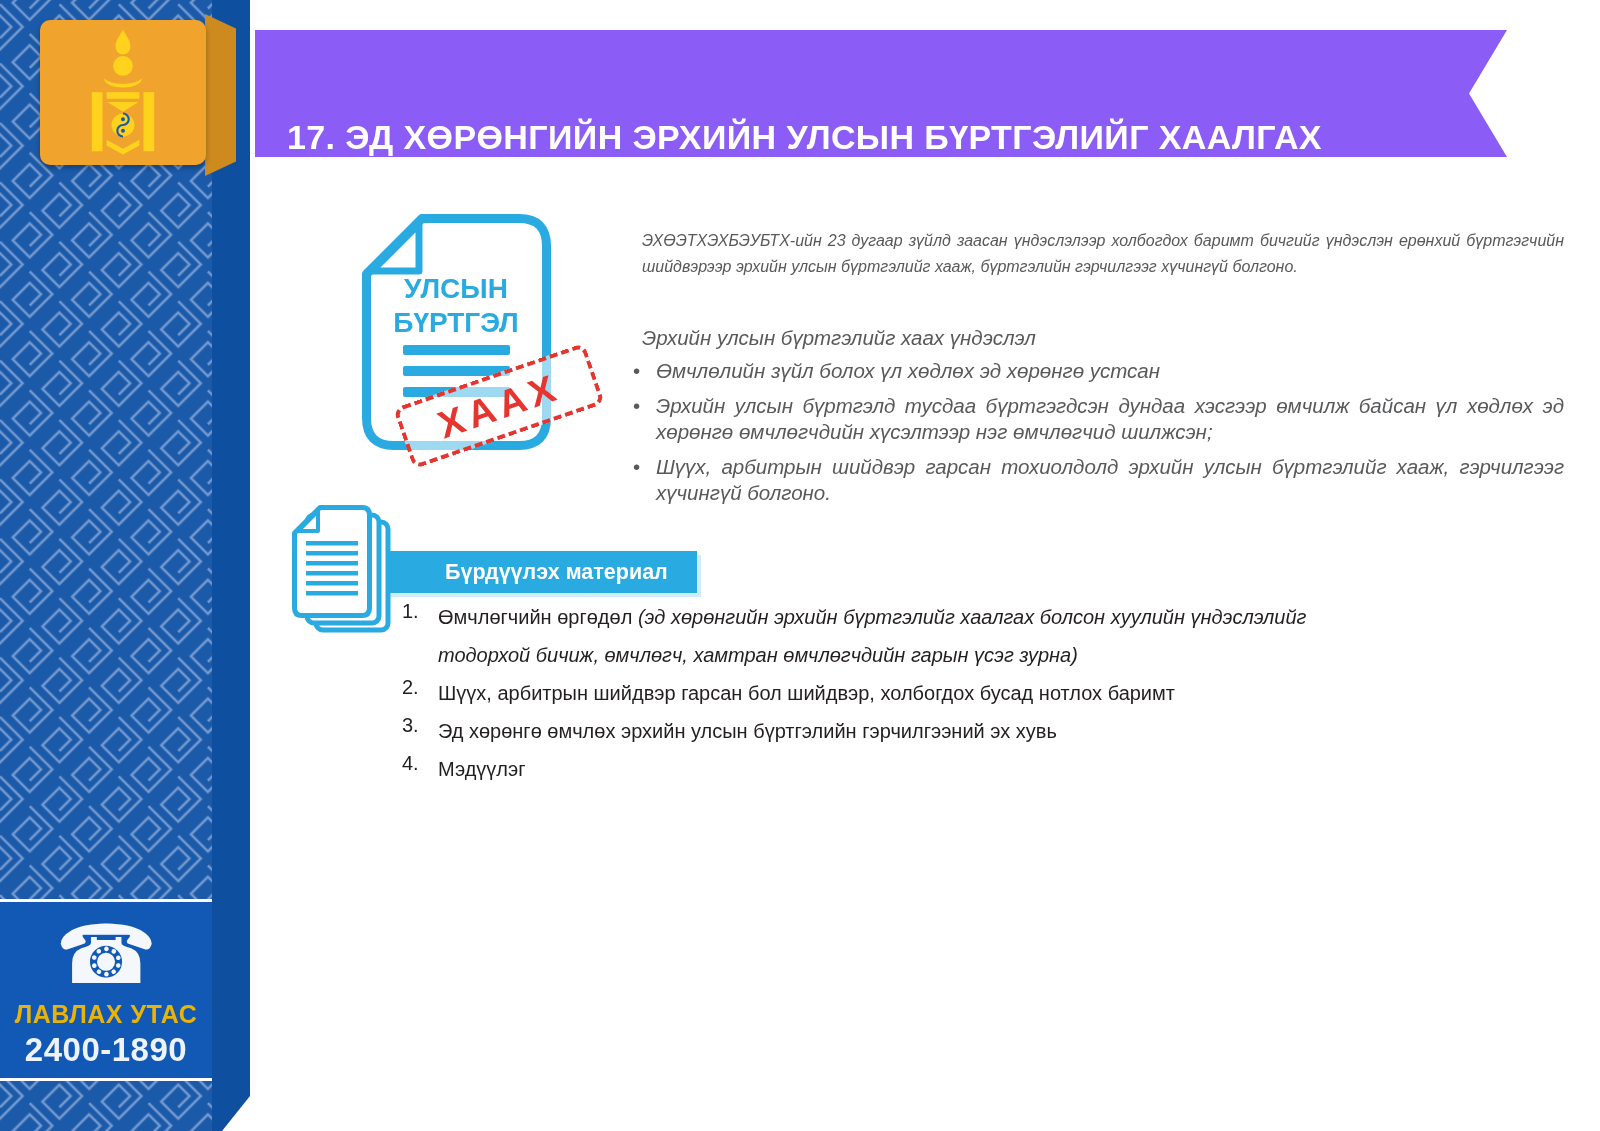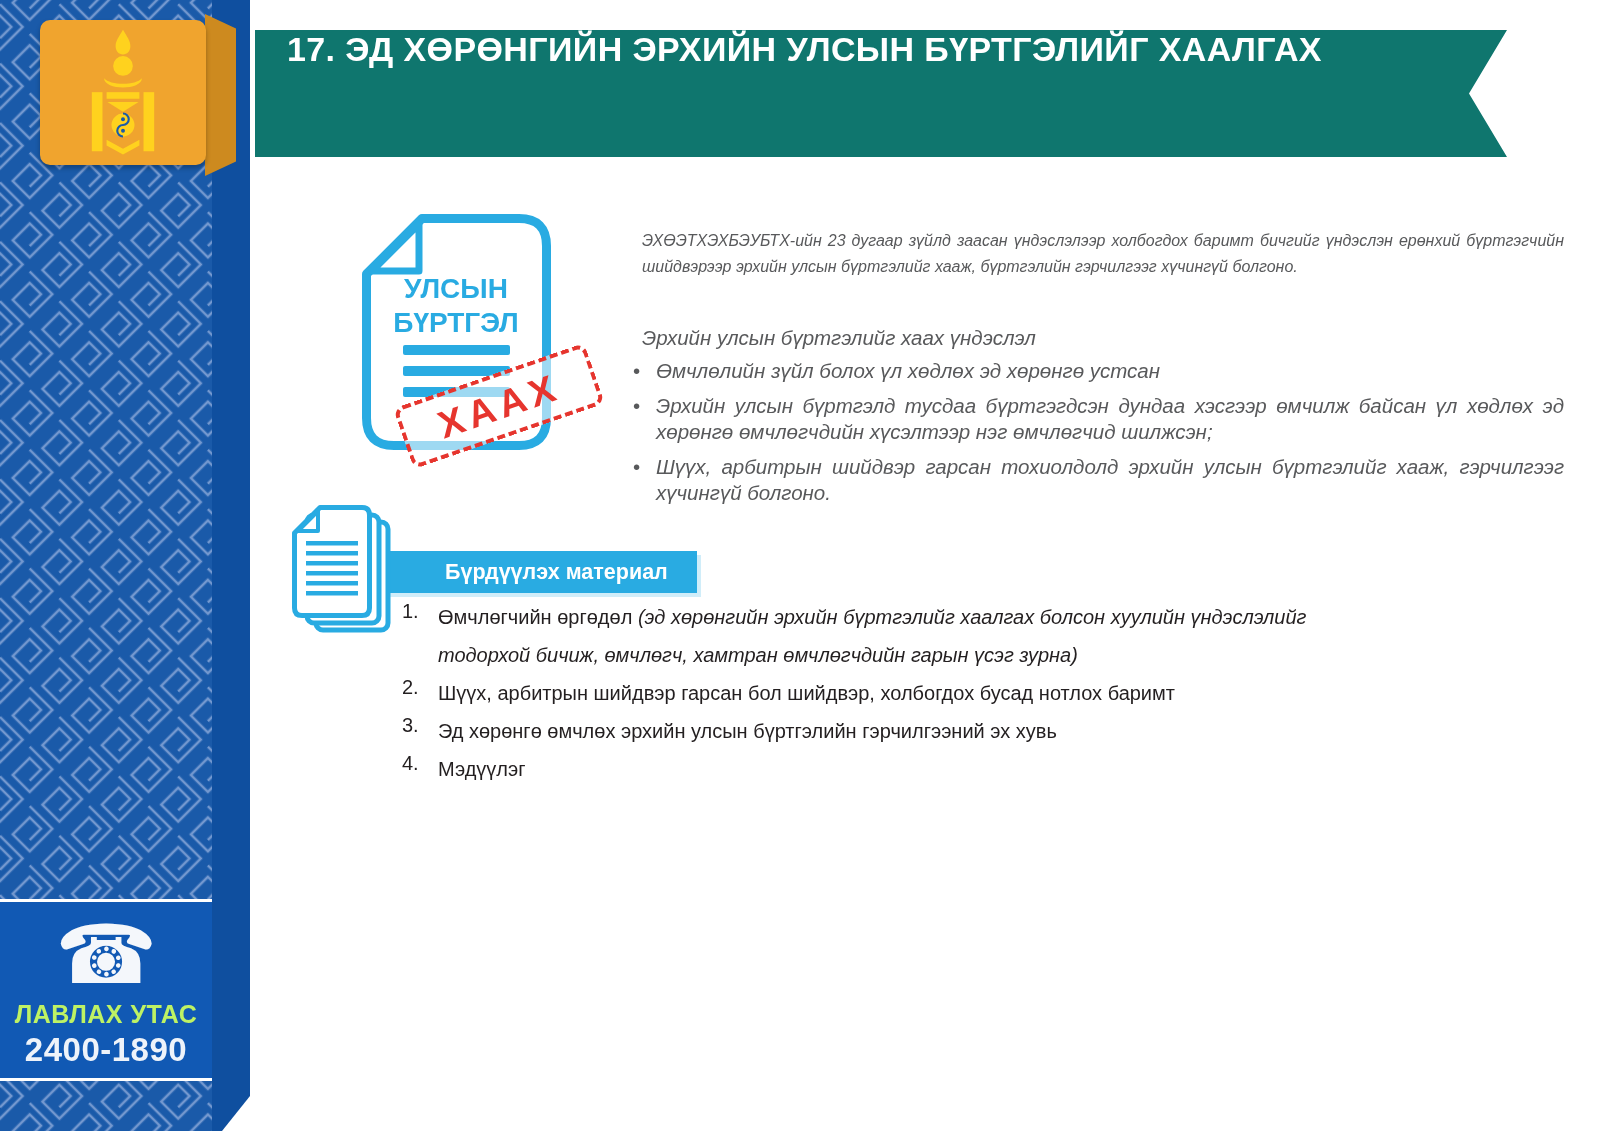--- a/index.html
+++ b/index.html
@@ -22,27 +22,27 @@
     position:absolute;left:40px;top:20px;width:166px;height:145px;background:#f0a42e;
     border-radius:10px;display:flex;align-items:center;justify-content:center;
     box-shadow:0 3px 5px rgba(0,0,0,.28);
   }
   .hotline-panel{
     position:absolute;left:0;top:899px;width:212px;height:182px;background:#1159b4;
     border-top:3px solid #fff;border-bottom:3px solid #fff;box-sizing:border-box;
     text-align:center;color:#fff;
   }
   .phone-glyph{font-family:"DejaVu Sans",sans-serif;font-size:82px;line-height:1.05;margin-top:10px;color:#f4f7fb;}
-  .hotline-label{font-size:25px;font-weight:bold;letter-spacing:.5px;margin-top:2px;color:#bef264;}
+  .hotline-label{font-size:25px;font-weight:bold;letter-spacing:.5px;margin-top:2px;color:#eab308;}
   .hotline-number{font-size:33px;font-weight:bold;letter-spacing:.5px;margin-top:2px;color:#eef3fa;}
   
   .title-banner{
-    position:absolute;left:255px;top:30px;width:1252px;height:127px;background:#0f766e;
+    position:absolute;left:255px;top:30px;width:1252px;height:127px;background:#8b5cf6;
     clip-path:polygon(0 0,100% 0,calc(100% - 38px) 50%,100% 100%,0 100%);
-    display:flex;align-items:flex-start;padding-left:32px;box-sizing:border-box;
+    display:flex;align-items:flex-end;padding-left:32px;box-sizing:border-box;
   }
   .title-banner h1{
     margin:0;font-size:34px;font-weight:bold;color:#ffffff;letter-spacing:.4px;white-space:nowrap;
   }
   
   .doc-icon{position:absolute;left:362px;top:214px;width:190px;height:240px;}
   .stamp{
     position:absolute;left:398px;top:374px;width:194px;height:56px;
     transform:rotate(-19deg);border:4px dashed #e6352e;border-radius:10px;
     display:flex;align-items:center;justify-content:center;

